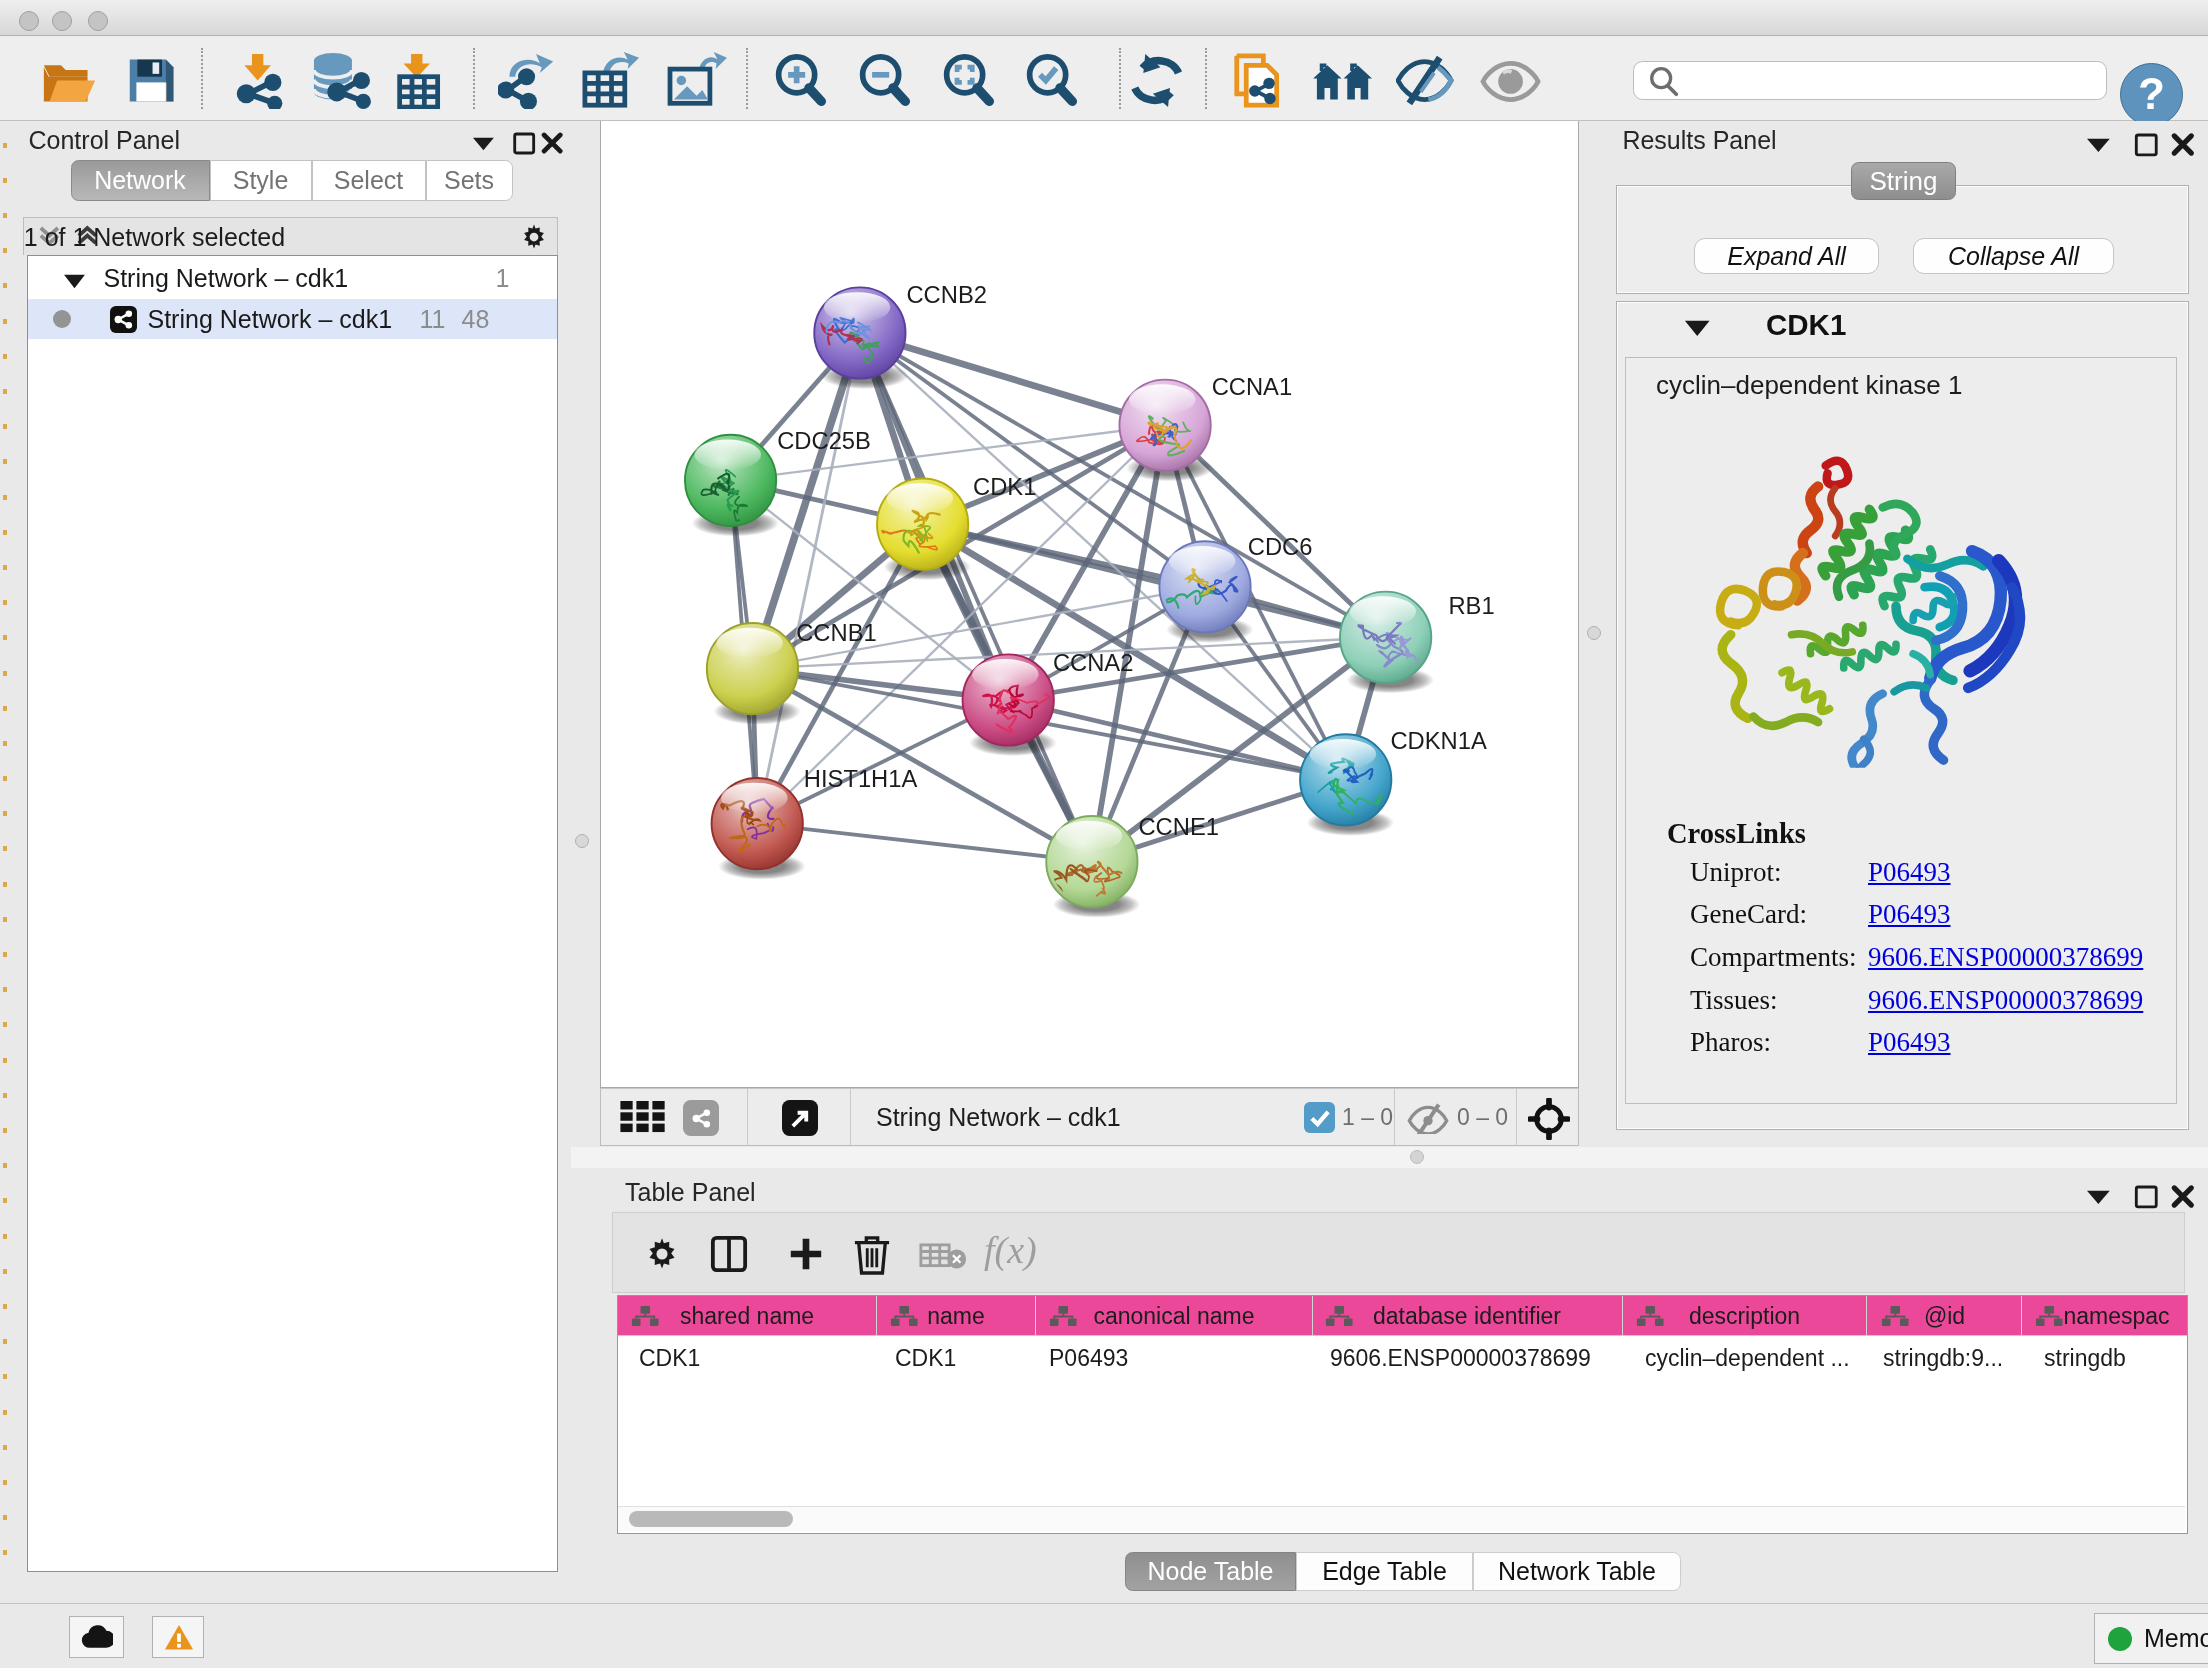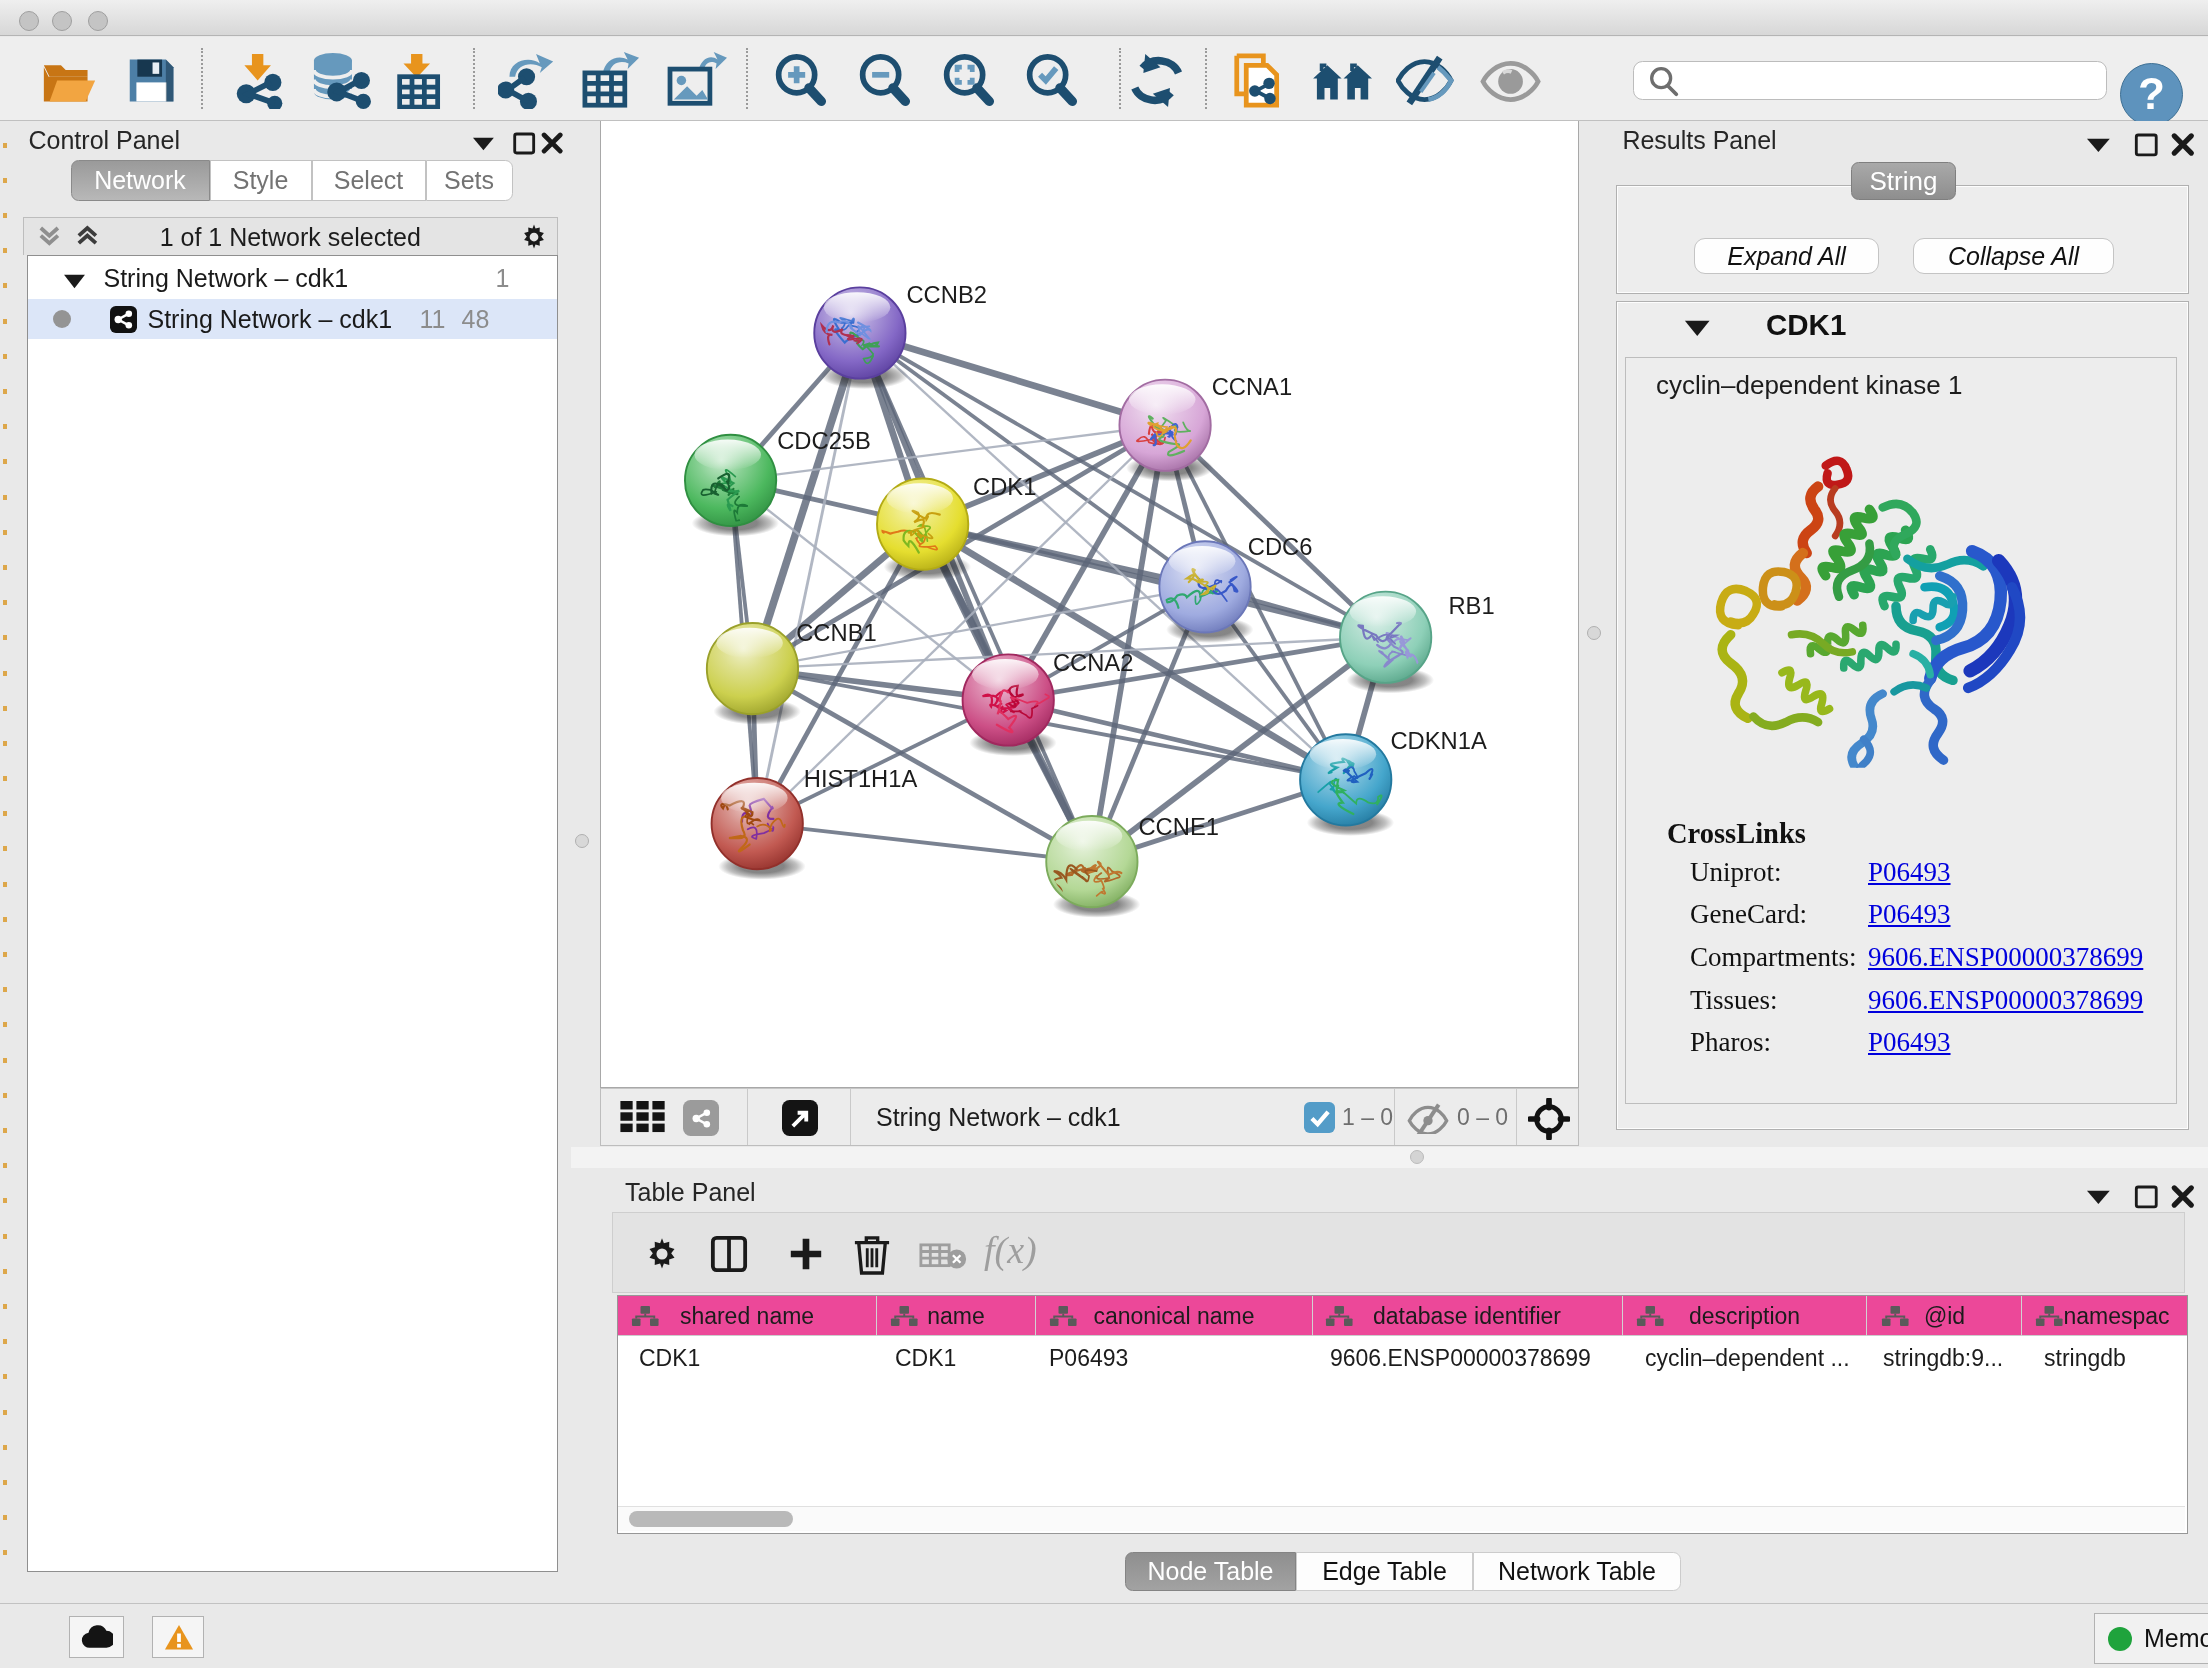--- a/index.html
+++ b/index.html
@@ -247,21 +247,21 @@
 <div class="tab" style="left:416px;top:39px;width:87px;border-radius:0 7.6px 7.6px 0;">Sets</div>
 <div id="cplistbar">
       <svg class="abs" style="left:13.3px;top:5.7px" width="76" height="27" viewBox="0 0 80 28">
         <g stroke="#8f8f8f" stroke-width="4" fill="none">
           <path d="M4 4 L13 12 L22 4 M4 12 L13 20 L22 12"></path>
         </g>
         <g stroke="#3c3c3c" stroke-width="4" fill="none">
           <path d="M44 12 L53 4 L62 12 M44 20 L53 12 L62 20"></path>
         </g>
       </svg>
-      <div class="abs" style="left:0;top:4.8px;width:100%;text-align:center;font-size:25px;color:#1c1c1c;">1 of 1 Network selected</div>
+      <div class="abs" style="left:0;top:4.8px;width:100%;font-size:25px;color:#1c1c1c;">1 of 1 Network selected</div>
       <svg class="abs" style="right:7.6px;top:3.8px" width="30" height="30" viewBox="0 0 24 24">
         <path fill="#1a1a1a" d="M12 8.5 A3.5 3.5 0 1 0 12 15.5 A3.5 3.5 0 1 0 12 8.5 M12 2 L13.2 5.2 L16.6 4.3 L16.5 7.8 L19.9 8.8 L17.8 11.6 L19.9 14.4 L16.5 15.4 L16.6 18.9 L13.2 18 L12 21.2 L10.8 18 L7.4 18.9 L7.5 15.4 L4.1 14.4 L6.2 11.6 L4.1 8.8 L7.5 7.8 L7.4 4.3 L10.8 5.2 Z"></path>
       </svg>
     </div>
 <div id="cplist">
 <div class="netrow1">
         <svg class="abs" style="left:34px;top:8.6px" width="25" height="19" viewBox="0 0 26 20">
           <path d="M2 3 L24 3 L13 17 Z" fill="#1a1a1a"></path>
         </svg>
         <span class="abs" style="left:76px;">String Network – cdk1</span>

